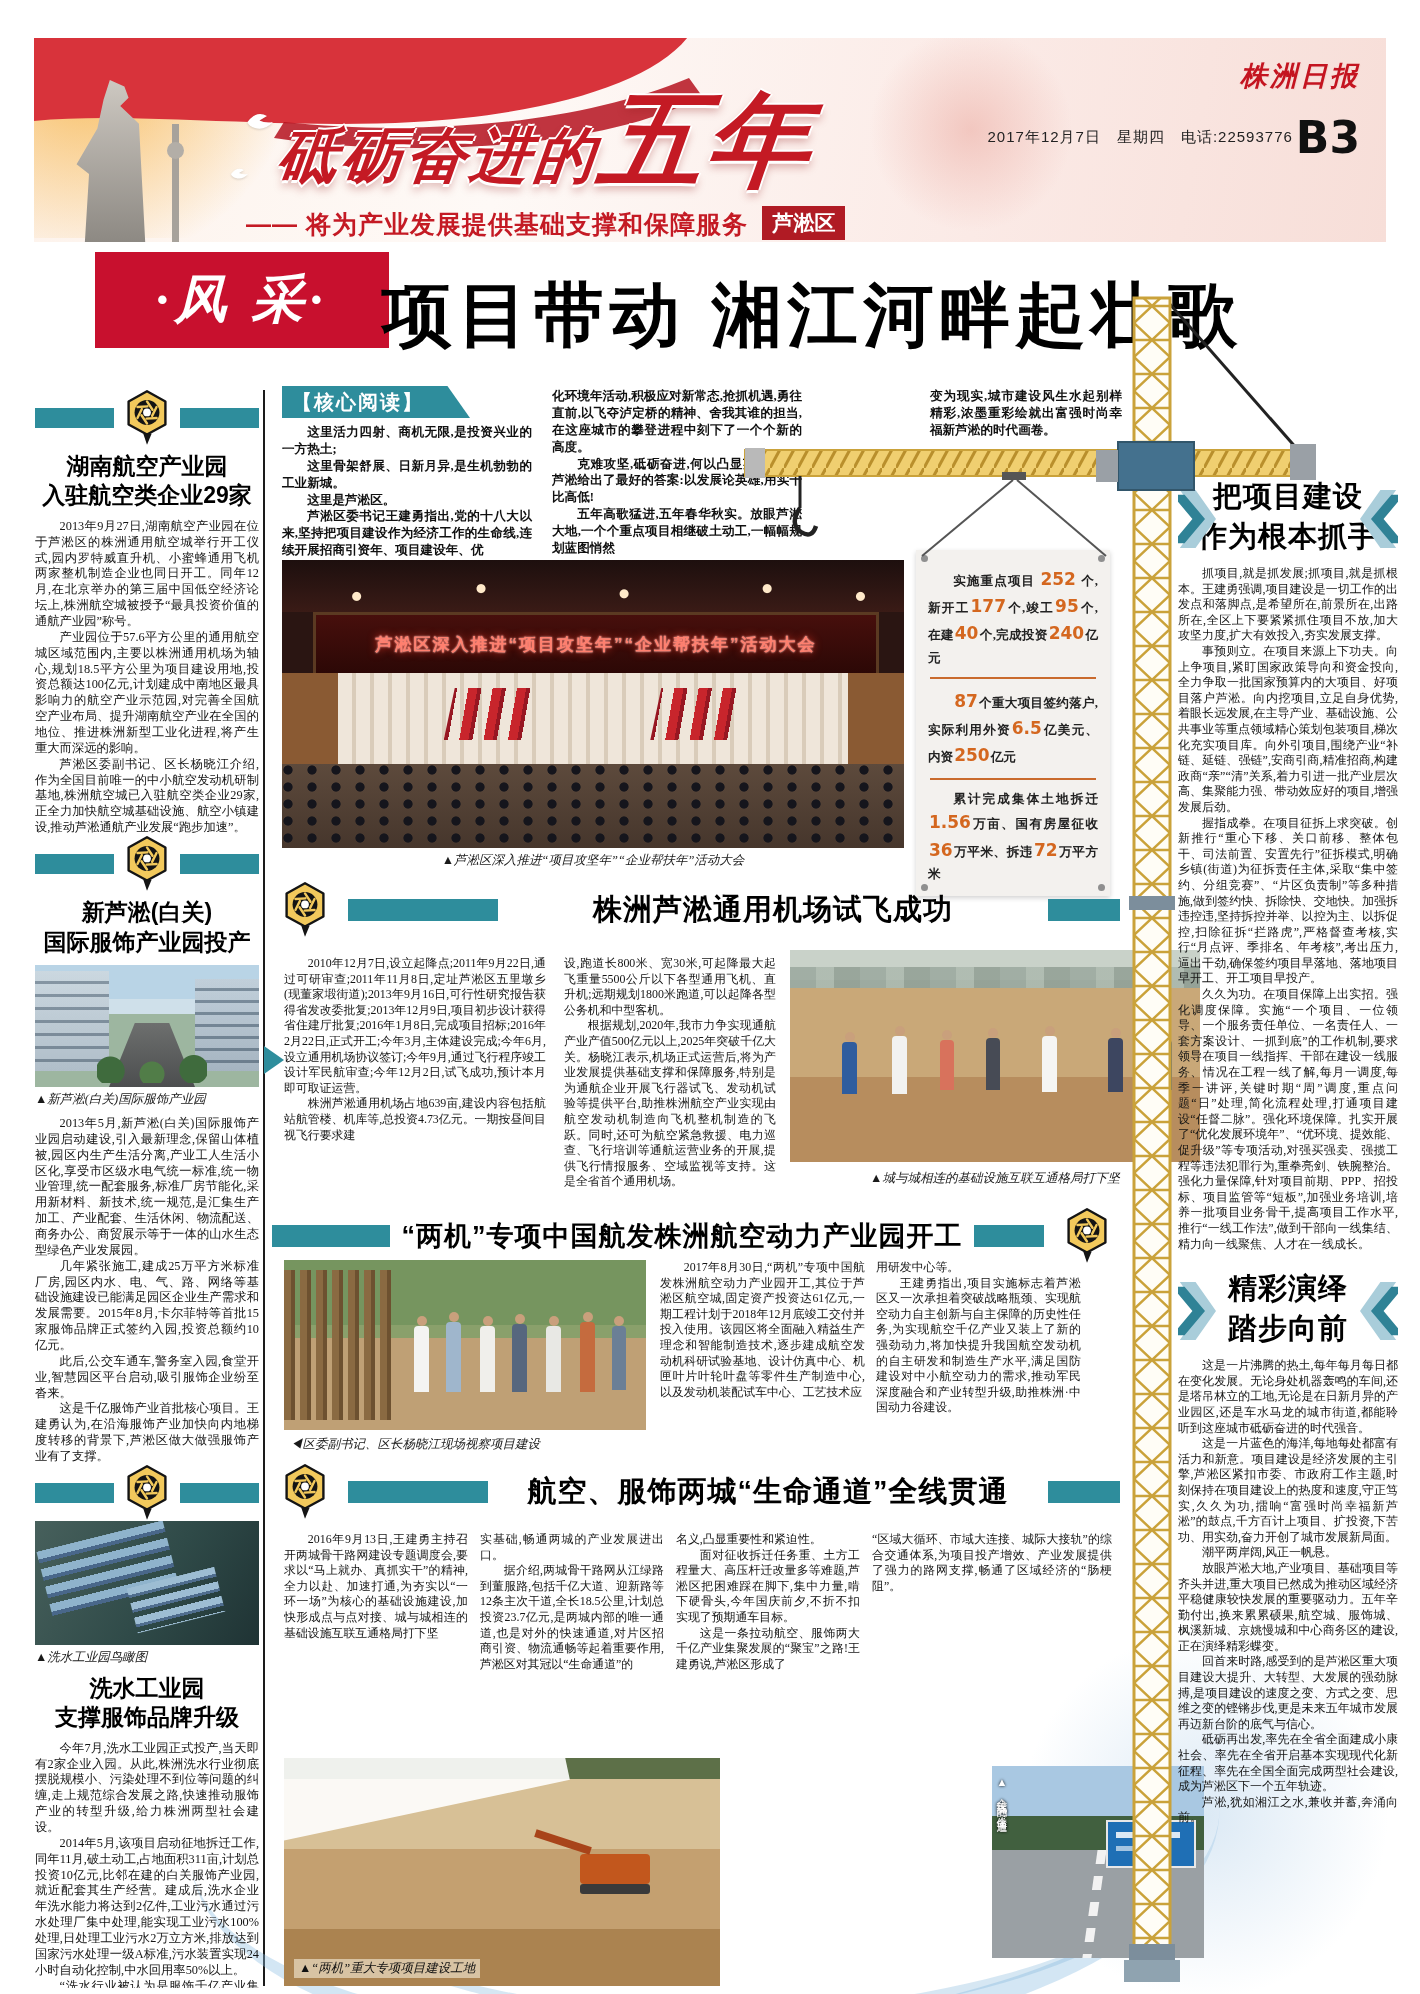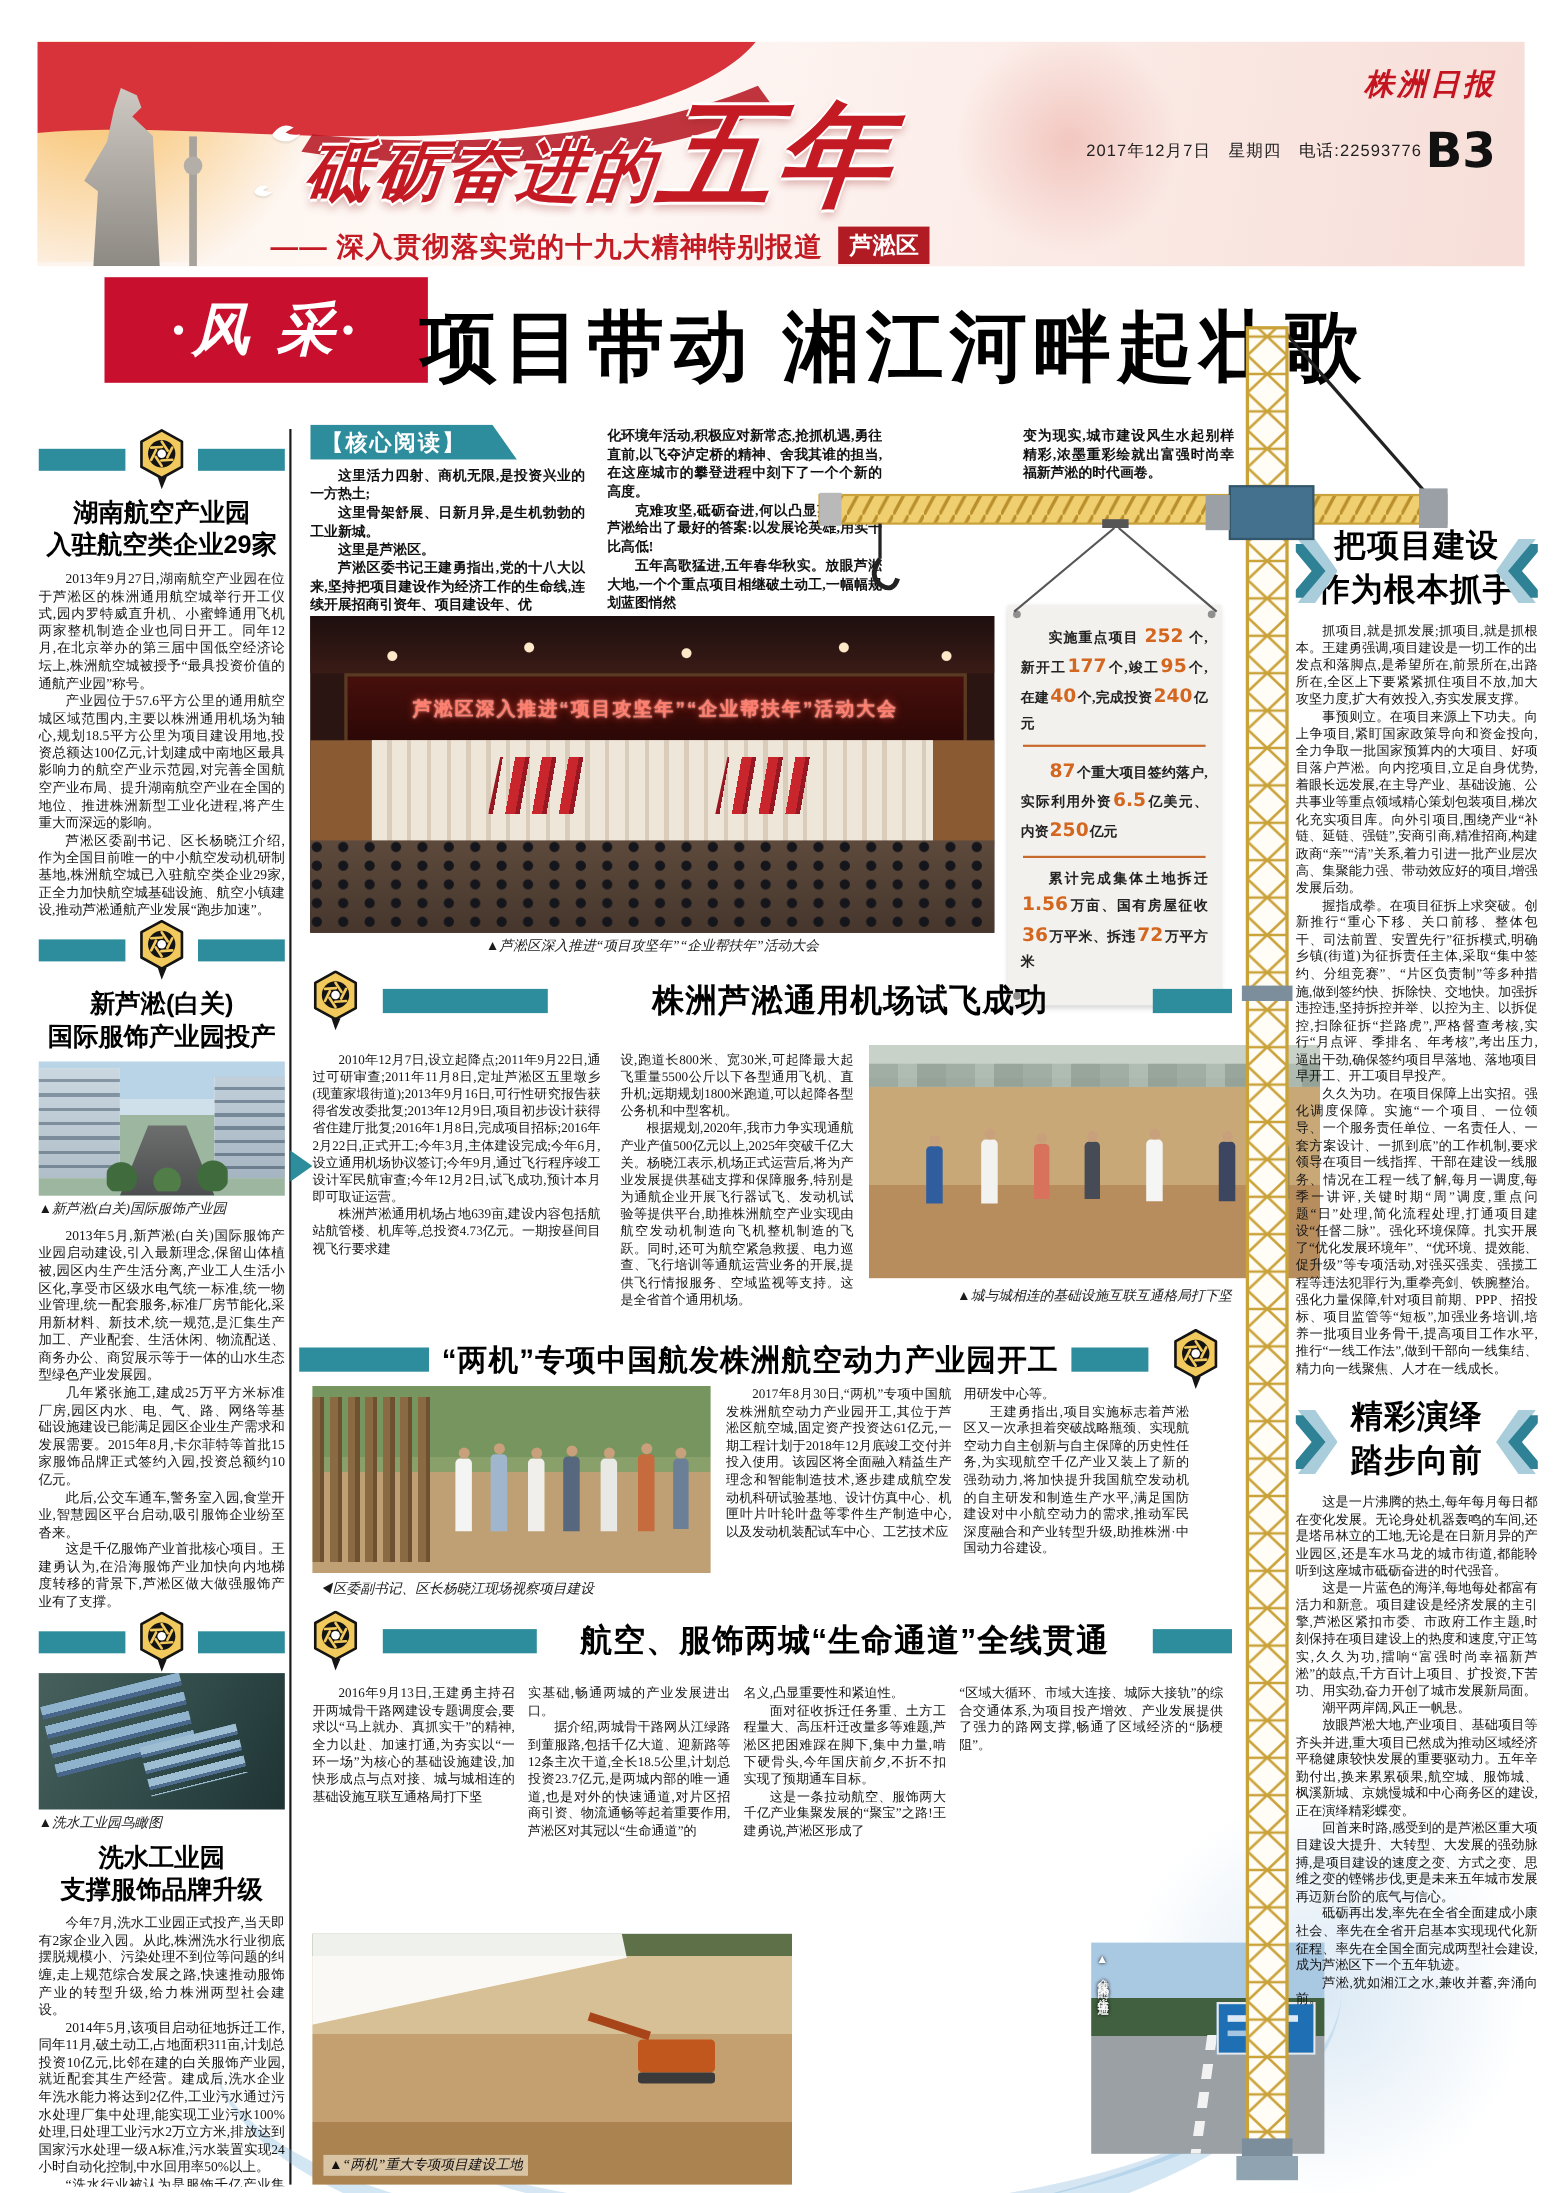--- a/index.html
+++ b/index.html
@@ -97,21 +97,21 @@
       repeating-linear-gradient(90deg,#efe6da 0 14px,#d9ccba 14px 18px);}
   .m-flags{position:absolute;top:128px;width:92px;height:52px;background:
       repeating-linear-gradient(100deg,#c8252c 0 9px,#971722 9px 13px,rgba(0,0,0,0) 13px 24px);
       clip-path:polygon(0 100%,12% 0,100% 0,88% 100%);}
   .m-aud{position:absolute;left:0;bottom:0;width:100%;height:84px;background:
       radial-gradient(circle at 6px 6px,#15151c 4.2px,transparent 5px) 0 0/24px 17px repeat,
       linear-gradient(#5d4a3c,#46362c);}
 
   
   .stats{position:absolute;left:916px;top:550px;width:194px;background:#f3f1ee;box-shadow:0 2px 5px rgba(0,0,0,.18);
-         padding:16px 12px 30px;box-sizing:border-box;}
+         padding:16px 12px 12px;box-sizing:border-box;}
   .stats p{font-size:12.6px;line-height:1.6;font-weight:700;color:#222;font-family:"Liberation Serif",serif;}
   .stats .n{color:#d4671f;font-weight:900;font-size:17px;font-family:"DejaVu Sans",sans-serif;padding:0 1px;}
   .stats hr{border:none;border-top:2.5px solid #c96a2d;margin:9px 2px;}
   .dot{position:absolute;width:7px;height:7px;border-radius:50%;background:#8f8f8f;}
 
   
   .art-hd{position:absolute;left:272px;width:848px;display:flex;align-items:center;gap:10px;}
   .art-hd .t{font-size:29px;font-weight:900;white-space:nowrap;color:#000;letter-spacing:1px;}
   .art-hd .bar{height:22px;background:#2e8d9c;}
   .mid p{font-size:11.9px;line-height:1.31;font-family:"Liberation Serif",serif;color:#141414;}
@@ -213,21 +213,21 @@
     <svg class="dove" style="left:262px;top:108px" width="24" height="17">
         <use href="#dove-icon"></use>
       </svg>
     <svg class="dove" style="left:196px;top:128px" width="20" height="14">
         <use href="#dove-icon"></use>
       </svg>
     <div class="slogan">
       <span class="s1">砥砺奋进的</span><span class="s2">五年</span>
     </div>
     <div class="subrow">
-      <span class="sub">—— 深入贯彻落实党的十九大精神特别报道</span>
+      <span class="sub">—— 将为产业发展提供基础支撑和保障服务</span>
       <span class="badge">芦淞区</span>
     </div>
     <div class="b-right">
       <div class="paper">株洲日报</div>
       <div class="drow">
         <span class="dateline">2017年12月7日　星期四　电话:22593776</span>
         <span class="pageno">B3</span>
       </div>
     </div>
   </div>

